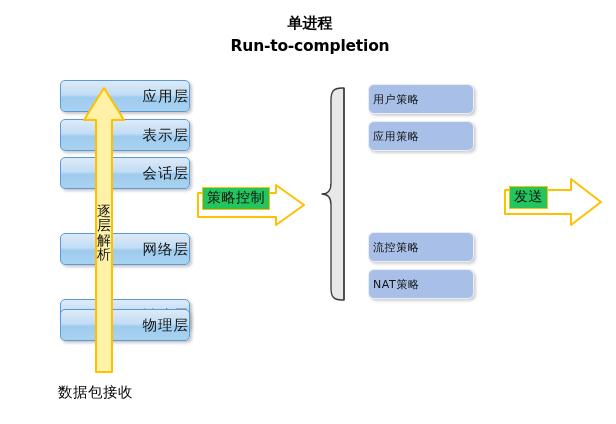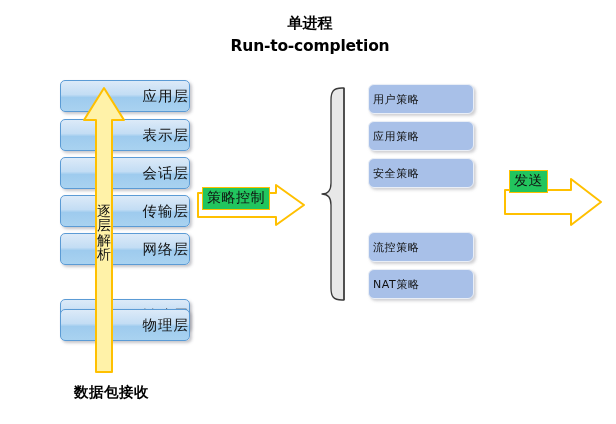--- a/index.html
+++ b/index.html
@@ -94,25 +94,24 @@
   .up-arrow-text span {
     display: block;
   }
 
   
   .bottom-caption {
     position: absolute;
     left: 58px;
     top: 383px;
     font-size: 14.5px;
-    font-weight: bold;
+    font-weight: normal;
     color: #000000;
     letter-spacing: 0.5px;
     white-space: nowrap;
-    margin-left: 16px;
   }
 
   
   .block-arrow {
     position: absolute;
   }
   .block-arrow svg { display: block; }
   .arrow-label {
     position: absolute;
     box-sizing: border-box;
@@ -179,23 +178,20 @@
   <div class="layer-stack">
     <div class="layer-box" style="top:0px;">
         <span class="layer-label">应用层</span>
       </div>
     <div class="layer-box" style="top:39px;">
         <span class="layer-label">表示层</span>
       </div>
     <div class="layer-box" style="top:77px;">
         <span class="layer-label">会话层</span>
       </div>
-    <div class="layer-box" style="top:115px;">
-        <span class="layer-label">传输层</span>
-      </div>
     <div class="layer-box" style="top:153px;">
         <span class="layer-label">网络层</span>
       </div>
     <div class="layer-box" style="top:191px;margin-top:28px;">
         <span class="layer-label">链路层</span>
       </div>
     <div class="layer-box" style="top:229px;">
         <span class="layer-label">物理层</span>
       </div>
   </div>
@@ -228,31 +224,28 @@
     </svg>
   </div>
 
   <div class="policy-stack">
     <div class="policy-box" style="top:0px;">
         <span class="policy-label">用户策略</span>
       </div>
     <div class="policy-box" style="top:37px;">
         <span class="policy-label">应用策略</span>
       </div>
-    <div class="policy-box" style="top:74px;">
-        <span class="policy-label">安全策略</span>
-      </div>
     <div class="policy-box" style="top:148px;">
         <span class="policy-label">流控策略</span>
       </div>
     <div class="policy-box" style="top:185px;">
         <span class="policy-label">NAT策略</span>
       </div>
   </div>
 
   <div class="block-arrow" style="left:503px; top:177px; width:100px; height:50px;">
     <svg width="100" height="50" viewBox="0 0 100 50">
       <polygon points="2,13 68,13 68,2 98,25 68,48 68,37 2,37" fill="#FFFFFF" stroke="#FFC000" stroke-width="2" stroke-linejoin="round"></polygon>
     </svg>
   </div>
-  <div class="arrow-label" style="left:509px; top:170px;">发送</div>
+  <div class="arrow-label" style="left:509px; top:186px;">发送</div>
 
 </div>
 
 </body></html>

